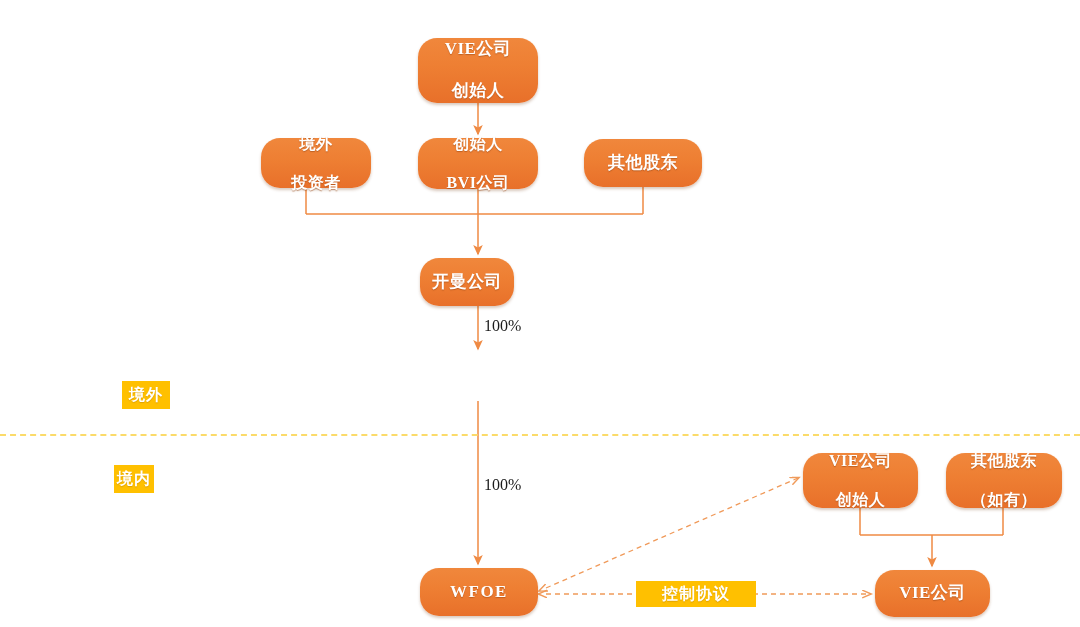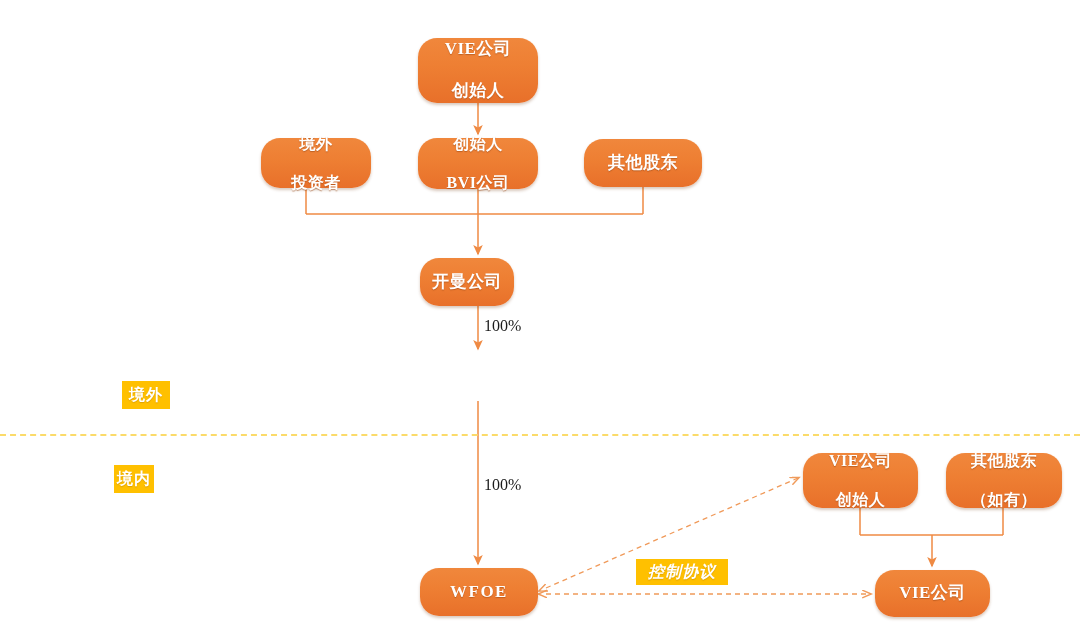--- a/index.html
+++ b/index.html
@@ -176,21 +176,21 @@
   </div>
 
   <div class="tag" style="left:122px; top:381px; width:48px; height:28px;">
     <span>境外</span>
   </div>
 
   <div class="tag" style="left:114px; top:465px; width:40px; height:28px;">
     <span>境内</span>
   </div>
 
-  <div class="tag" style="left:636px; top:559px; width:92px; height:26px;font-style:italic;">
+  <div class="tag" style="left:636px; top:581px; width:120px; height:26px;">
     <span>控制协议</span>
   </div>
 
   <div class="pct" style="left:484px; top:317px;">
     <span>100%</span>
   </div>
 
   <div class="pct" style="left:484px; top:476px;">
     <span>100%</span>
   </div>

